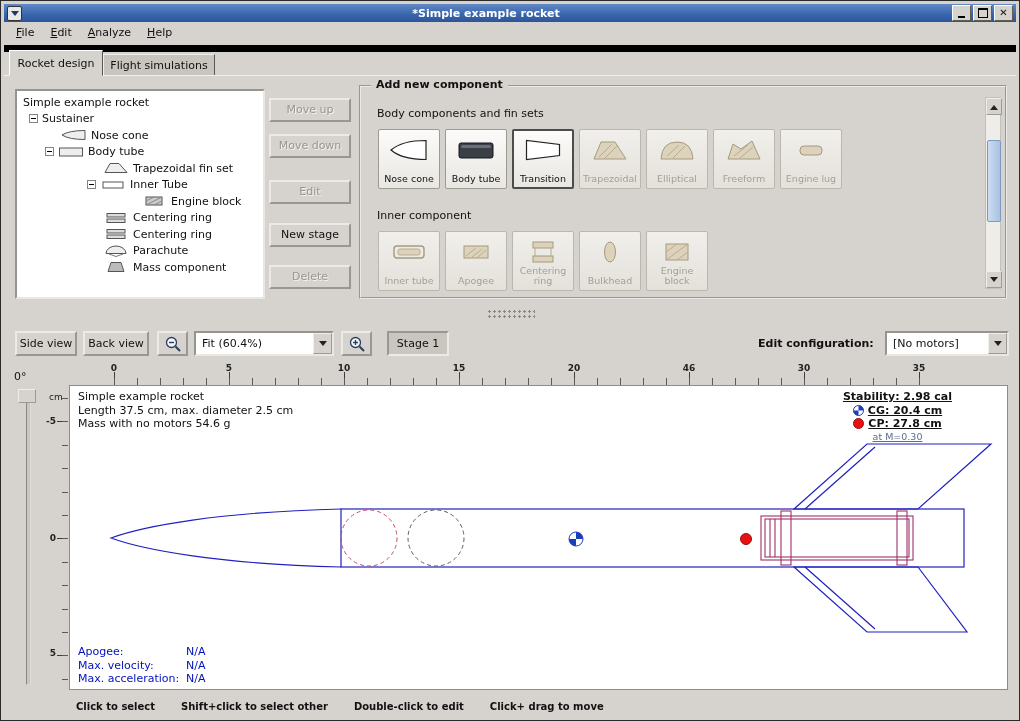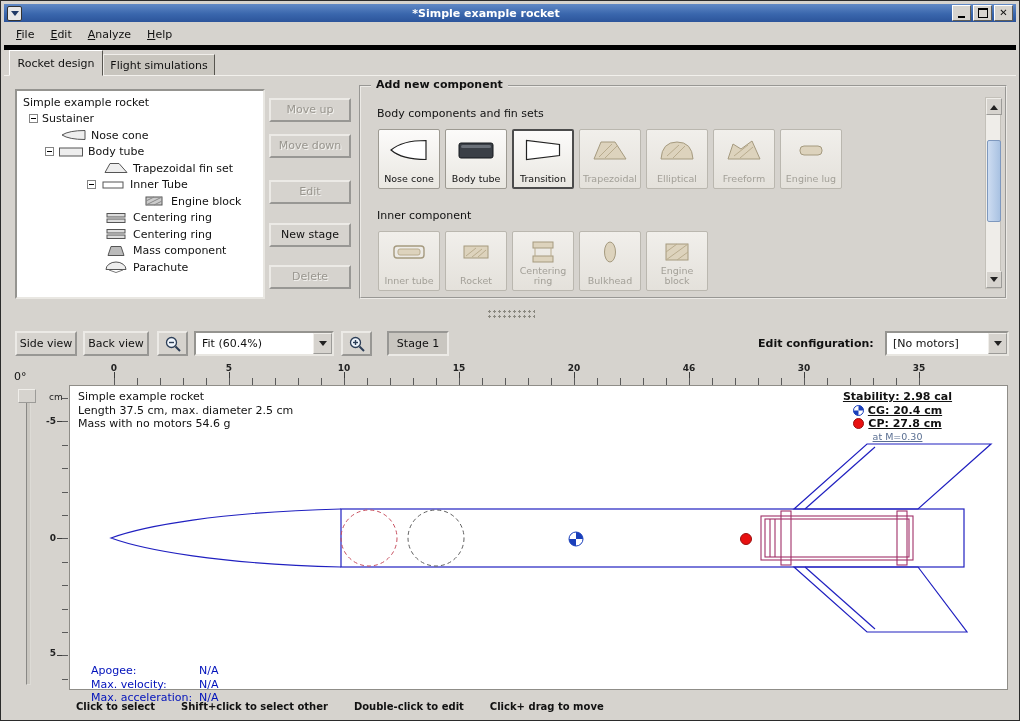--- a/index.html
+++ b/index.html
@@ -13,22 +13,22 @@
   .app-icon{width:13px;height:13px;background:#e8e8e8;border:1px solid #333;border-radius:2px;
             display:grid;place-items:center;flex:none;}
   .app-icon span{width:0;height:0;border:4px solid transparent;border-top:5px solid #203a66;margin-top:4px;}
   .tb-title{flex:1;text-align:center;color:#fff;font-weight:700;font-size:11px;}
   .win-btn{width:17px;height:14px;background:#d6d3ce;border:1px solid;border-color:#fff #5f5d58 #5f5d58 #fff;
            margin-left:2px;display:grid;place-items:center;flex:none;}
   .glyph-min{width:7px;height:2px;background:#000;margin-top:7px;}
   .glyph-max{width:8px;height:7px;border:1px solid #000;border-top-width:2px;}
   .glyph-close{font-size:10px;font-weight:700;line-height:10px;}
   
-  .menubar{position:absolute;left:3px;top:21px;right:3px;height:23px;display:flex;align-items:flex-end;
-           padding-left:4px;border-bottom:5px solid #000000;}
+  .menubar{position:absolute;left:3px;top:21px;right:3px;height:23px;display:flex;align-items:flex-start;
+           padding-left:4px;border-bottom:7px solid #000000;}
   .menu-item{display:inline-block;padding:4px 8px;}
   .menu-item::first-letter{text-decoration:underline;}
   
   .tab{position:absolute;text-align:center;box-sizing:border-box;}
   .tab-active{left:8px;top:49px;width:94px;height:26px;background:#d6d3ce;z-index:2;
               border:1px solid;border-color:#fff #57554f #d6d3ce #fff;padding-top:6px;}
   .tab-inactive{left:102px;top:53px;width:112px;height:22px;background:#c8c5be;
               border:1px solid;border-color:#f0eeea #57554f #8a8880 #f0eeea;padding-top:4px;}
   .tabline{position:absolute;left:3px;top:74px;right:3px;height:1px;background:#f2f0ec;}
   
@@ -92,21 +92,21 @@
   .rot-handle{position:absolute;left:17px;top:388px;width:16px;height:12px;background:#d6d3ce;border:1px outset #f0eeea;}
   .rocket-svg{position:absolute;left:68px;top:384px;}
   .rk{stroke:var(--rocket-outline,#2020c0);fill:none;stroke-width:1.2;}
   .inner{stroke:var(--inner-outline,#a03068);fill:none;stroke-width:1.1;}
   .chute{stroke:var(--parachute-dash,#c85060);fill:none;stroke-dasharray:4 3;}
   .massc{stroke:var(--mass-dash,#606060);fill:none;stroke-dasharray:4 3;}
   .info-block{position:absolute;left:77px;top:389px;line-height:13.5px;}
   .legend{position:absolute;left:790px;top:389px;width:213px;text-align:right;font-weight:700;}
   .legend-row{display:flex;justify-content:center;align-items:center;gap:4px;height:13.5px;text-decoration:underline;}
   .legend-mach{font-size:9.5px;color:#5a6f92;font-weight:400;height:12px;}
-  .stats{position:absolute;left:90px;top:644px;line-height:13.5px;color:var(--flight-text,#0011bb);margin-top:19px;}
+  .stats{position:absolute;left:77px;top:644px;line-height:13.5px;color:var(--flight-text,#0011bb);}
   .stats .lab{display:inline-block;width:108px;}
   
   .statusbar{position:absolute;left:3px;top:694px;right:3px;height:22px;display:flex;align-items:center;
              padding-left:72px;font-size:10px;font-weight:700;gap:26px;}
 </style>
 </head>
 <body>
 
 <div class="window">
 
@@ -196,30 +196,30 @@
     </div>
     <div class="trow" style="padding-left:86px">
       <svg class="ticon" width="26" height="12">
           <rect x="4" y="1.5" width="18" height="3.5" fill="#ddd" stroke="#555"></rect>
           <rect x="4" y="7" width="18" height="3.5" fill="#ddd" stroke="#555"></rect>
         </svg>
       <span>Centering ring</span>
     </div>
     <div class="trow" style="padding-left:86px">
       <svg class="ticon" width="26" height="12">
-          <path d="M8,1.5 L18,1.5 L21,10.5 L5,10.5 Z" fill="#bbb" stroke="#555"></path>
-        </svg>
-      <span>Mass component</span>
-    </div>
-    <div class="trow" style="padding-left:86px">
-      <svg class="ticon" width="26" height="12">
           <path d="M3,8.5 A10,7.5 0 0 1 23,8.5 Z" fill="#eee" stroke="#555"></path>
           <path d="M6,9 L13,11.5 L20,9" stroke="#777" fill="none"></path>
         </svg>
       <span>Parachute</span>
+    </div>
+    <div class="trow" style="padding-left:86px">
+      <svg class="ticon" width="26" height="12">
+          <path d="M8,1.5 L18,1.5 L21,10.5 L5,10.5 Z" fill="#bbb" stroke="#555"></path>
+        </svg>
+      <span>Mass component</span>
     </div>
   </div>
 
   <div class="abtn disabled" style="top:97px">Move up</div>
   <div class="abtn disabled" style="top:133px">Move down</div>
   <div class="abtn disabled" style="top:179px">Edit</div>
   <div class="abtn" style="top:222px">New stage</div>
   <div class="abtn disabled" style="top:264px">Delete</div>
 
   <div class="gbox">
@@ -280,21 +280,21 @@
           <rect x="5" y="7" width="30" height="12" rx="3" fill="none" stroke="#a59a7f" stroke-width="1.4"></rect>
           <rect x="9" y="10" width="22" height="6" rx="2" fill="#ddd3bd" stroke="#b9ac8e"></rect>
         </svg>
       <span class="comp-label">Inner tube</span>
     </div>
     <div class="comp-btn disabled" style="left:84px;top:144px">
       <svg width="40" height="26">
           <rect x="8" y="7" width="24" height="12" fill="#ddd3bd" stroke="#a59a7f"></rect>
           <path d="M10,17 L20,9 M16,18 L26,10 M22,18 L30,11" stroke="#b9ac8e" fill="none"></path>
         </svg>
-      <span class="comp-label">Rocket</span>
+      <span class="comp-label">Apogee</span>
     </div>
     <div class="comp-btn disabled" style="left:151px;top:144px">
       <svg width="40" height="26">
           <rect x="10" y="3" width="20" height="6" fill="#ddd3bd" stroke="#a59a7f"></rect>
           <rect x="10" y="17" width="20" height="6" fill="#ddd3bd" stroke="#a59a7f"></rect>
           <line x1="12" y1="9" x2="12" y2="17" stroke="#b9ac8e"></line>
           <line x1="28" y1="9" x2="28" y2="17" stroke="#b9ac8e"></line>
         </svg>
       <span class="comp-label">Centering ring</span>
     </div>

